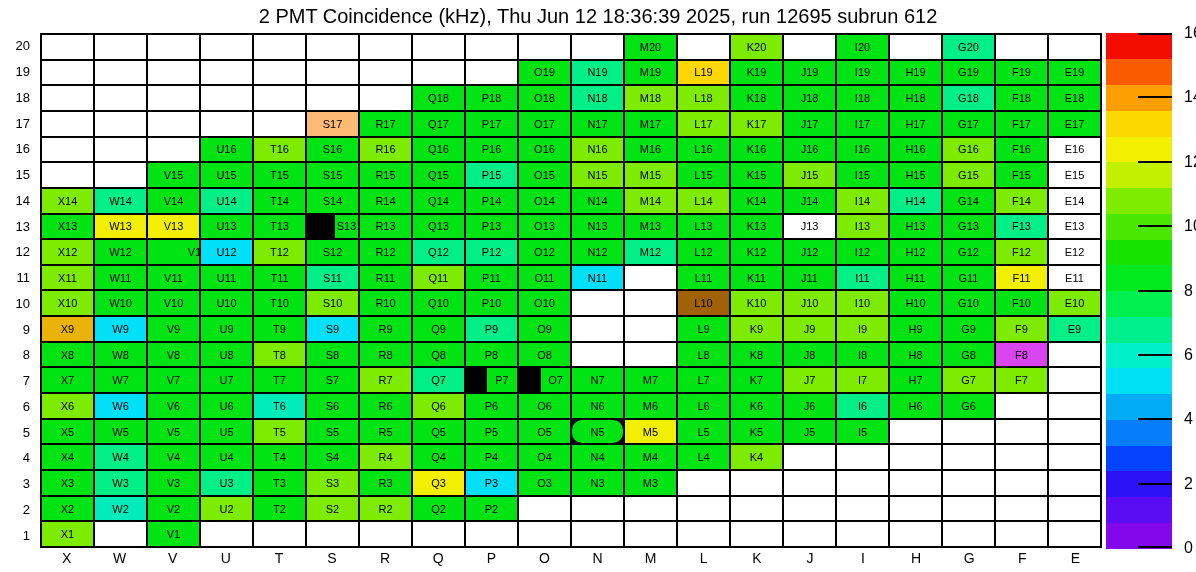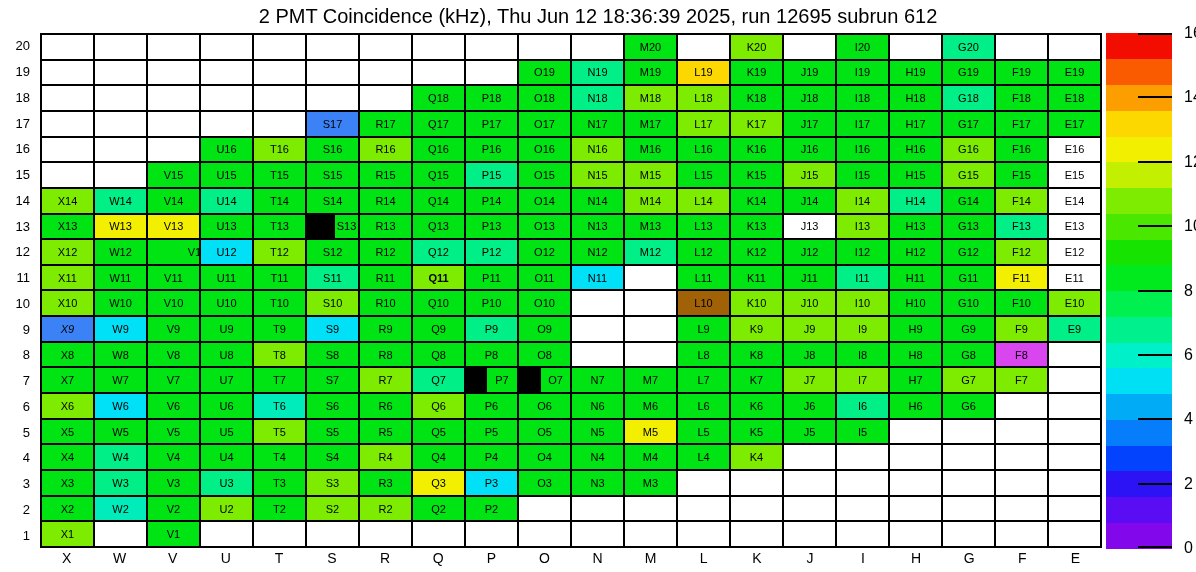--- a/index.html
+++ b/index.html
@@ -108,21 +108,21 @@
     <div class="cell" style="background: rgb(0, 228, 20);">I18</div>
     <div class="cell" style="background: rgb(0, 228, 20);">H18</div>
     <div class="cell" style="background: rgb(0, 239, 134);">G18</div>
     <div class="cell" style="background: rgb(0, 228, 20);">F18</div>
     <div class="cell" style="background: rgb(0, 228, 20);">E18</div>
     <div class="cell"></div>
     <div class="cell"></div>
     <div class="cell"></div>
     <div class="cell"></div>
     <div class="cell"></div>
-    <div class="cell" style="background: #3b82f6;">S17</div>
+    <div class="cell" style="background: #fdba74;">S17</div>
     <div class="cell" style="background: rgb(0, 228, 20);">R17</div>
     <div class="cell" style="background: rgb(0, 228, 20);">Q17</div>
     <div class="cell" style="background: rgb(0, 228, 20);">P17</div>
     <div class="cell" style="background: rgb(0, 228, 20);">O17</div>
     <div class="cell" style="background: rgb(0, 228, 20);">N17</div>
     <div class="cell" style="background: rgb(0, 228, 20);">M17</div>
     <div class="cell" style="background: rgb(125, 236, 0);">L17</div>
     <div class="cell" style="background: rgb(125, 236, 0);">K17</div>
     <div class="cell" style="background: rgb(0, 228, 20);">J17</div>
     <div class="cell" style="background: rgb(0, 228, 20);">I17</div>
@@ -230,21 +230,21 @@
     <div class="cell" style="background: rgb(0, 228, 20);">G12</div>
     <div class="cell" style="background: rgb(125, 236, 0);">F12</div>
     <div class="cell" style="background: rgb(255, 255, 255);">E12</div>
     <div class="cell" style="background: rgb(125, 236, 0);">X11</div>
     <div class="cell" style="background: rgb(0, 228, 20);">W11</div>
     <div class="cell" style="background: rgb(0, 228, 20);">V11</div>
     <div class="cell" style="background: rgb(0, 228, 20);">U11</div>
     <div class="cell" style="background: rgb(0, 228, 20);">T11</div>
     <div class="cell" style="background: rgb(0, 239, 134);">S11</div>
     <div class="cell" style="background: rgb(0, 228, 20);">R11</div>
-    <div class="cell" style="background: rgb(125, 236, 0); font-weight: bold;">Q11</div>
+    <div class="cell" style="background: rgb(125, 236, 0);">Q11</div>
     <div class="cell" style="background: rgb(0, 228, 20);">P11</div>
     <div class="cell" style="background: rgb(0, 228, 20);">O11</div>
     <div class="cell" style="background: rgb(0, 224, 246);">N11</div>
     <div class="cell"></div>
     <div class="cell" style="background: rgb(0, 228, 20);">L11</div>
     <div class="cell" style="background: rgb(0, 228, 20);">K11</div>
     <div class="cell" style="background: rgb(0, 228, 20);">J11</div>
     <div class="cell" style="background: rgb(0, 239, 134);">I11</div>
     <div class="cell" style="background: rgb(0, 228, 20);">H11</div>
     <div class="cell" style="background: rgb(0, 228, 20);">G11</div>
@@ -263,21 +263,21 @@
     <div class="cell"></div>
     <div class="cell"></div>
     <div class="cell" style="background: #a16207;">L10</div>
     <div class="cell" style="background: rgb(125, 236, 0);">K10</div>
     <div class="cell" style="background: rgb(125, 236, 0);">J10</div>
     <div class="cell" style="background: rgb(125, 236, 0);">I10</div>
     <div class="cell" style="background: rgb(0, 228, 20);">H10</div>
     <div class="cell" style="background: rgb(0, 228, 20);">G10</div>
     <div class="cell" style="background: rgb(0, 228, 20);">F10</div>
     <div class="cell" style="background: rgb(125, 236, 0);">E10</div>
-    <div class="cell" style="background: #3b82f6; font-style: italic;">X9</div>
+    <div class="cell" style="background: #eab308;">X9</div>
     <div class="cell" style="background: rgb(0, 224, 246);">W9</div>
     <div class="cell" style="background: rgb(0, 228, 20);">V9</div>
     <div class="cell" style="background: rgb(0, 228, 20);">U9</div>
     <div class="cell" style="background: rgb(0, 228, 20);">T9</div>
     <div class="cell" style="background: rgb(0, 224, 246);">S9</div>
     <div class="cell" style="background: rgb(0, 228, 20);">R9</div>
     <div class="cell" style="background: rgb(0, 228, 20);">Q9</div>
     <div class="cell" style="background: rgb(0, 239, 134);">P9</div>
     <div class="cell" style="background: rgb(0, 228, 20);">O9</div>
     <div class="cell"></div>
@@ -353,21 +353,21 @@
     <div class="cell" style="background: rgb(0, 228, 20);">X5</div>
     <div class="cell" style="background: rgb(0, 228, 20);">W5</div>
     <div class="cell" style="background: rgb(0, 228, 20);">V5</div>
     <div class="cell" style="background: rgb(0, 228, 20);">U5</div>
     <div class="cell" style="background: rgb(125, 236, 0);">T5</div>
     <div class="cell" style="background: rgb(0, 228, 20);">S5</div>
     <div class="cell" style="background: rgb(0, 228, 20);">R5</div>
     <div class="cell" style="background: rgb(0, 228, 20);">Q5</div>
     <div class="cell" style="background: rgb(0, 228, 20);">P5</div>
     <div class="cell" style="background: rgb(0, 228, 20);">O5</div>
-    <div class="cell" style="background: rgb(0, 228, 20);">N5</div>
+    <div class="cell" style="background: rgb(0, 228, 20); border-radius: 10px;">N5</div>
     <div class="cell" style="background: rgb(242, 239, 0);">M5</div>
     <div class="cell" style="background: rgb(0, 228, 20);">L5</div>
     <div class="cell" style="background: rgb(0, 228, 20);">K5</div>
     <div class="cell" style="background: rgb(0, 228, 20);">J5</div>
     <div class="cell" style="background: rgb(0, 228, 20);">I5</div>
     <div class="cell"></div>
     <div class="cell"></div>
     <div class="cell"></div>
     <div class="cell"></div>
     <div class="cell" style="background: rgb(0, 228, 20);">X4</div>

